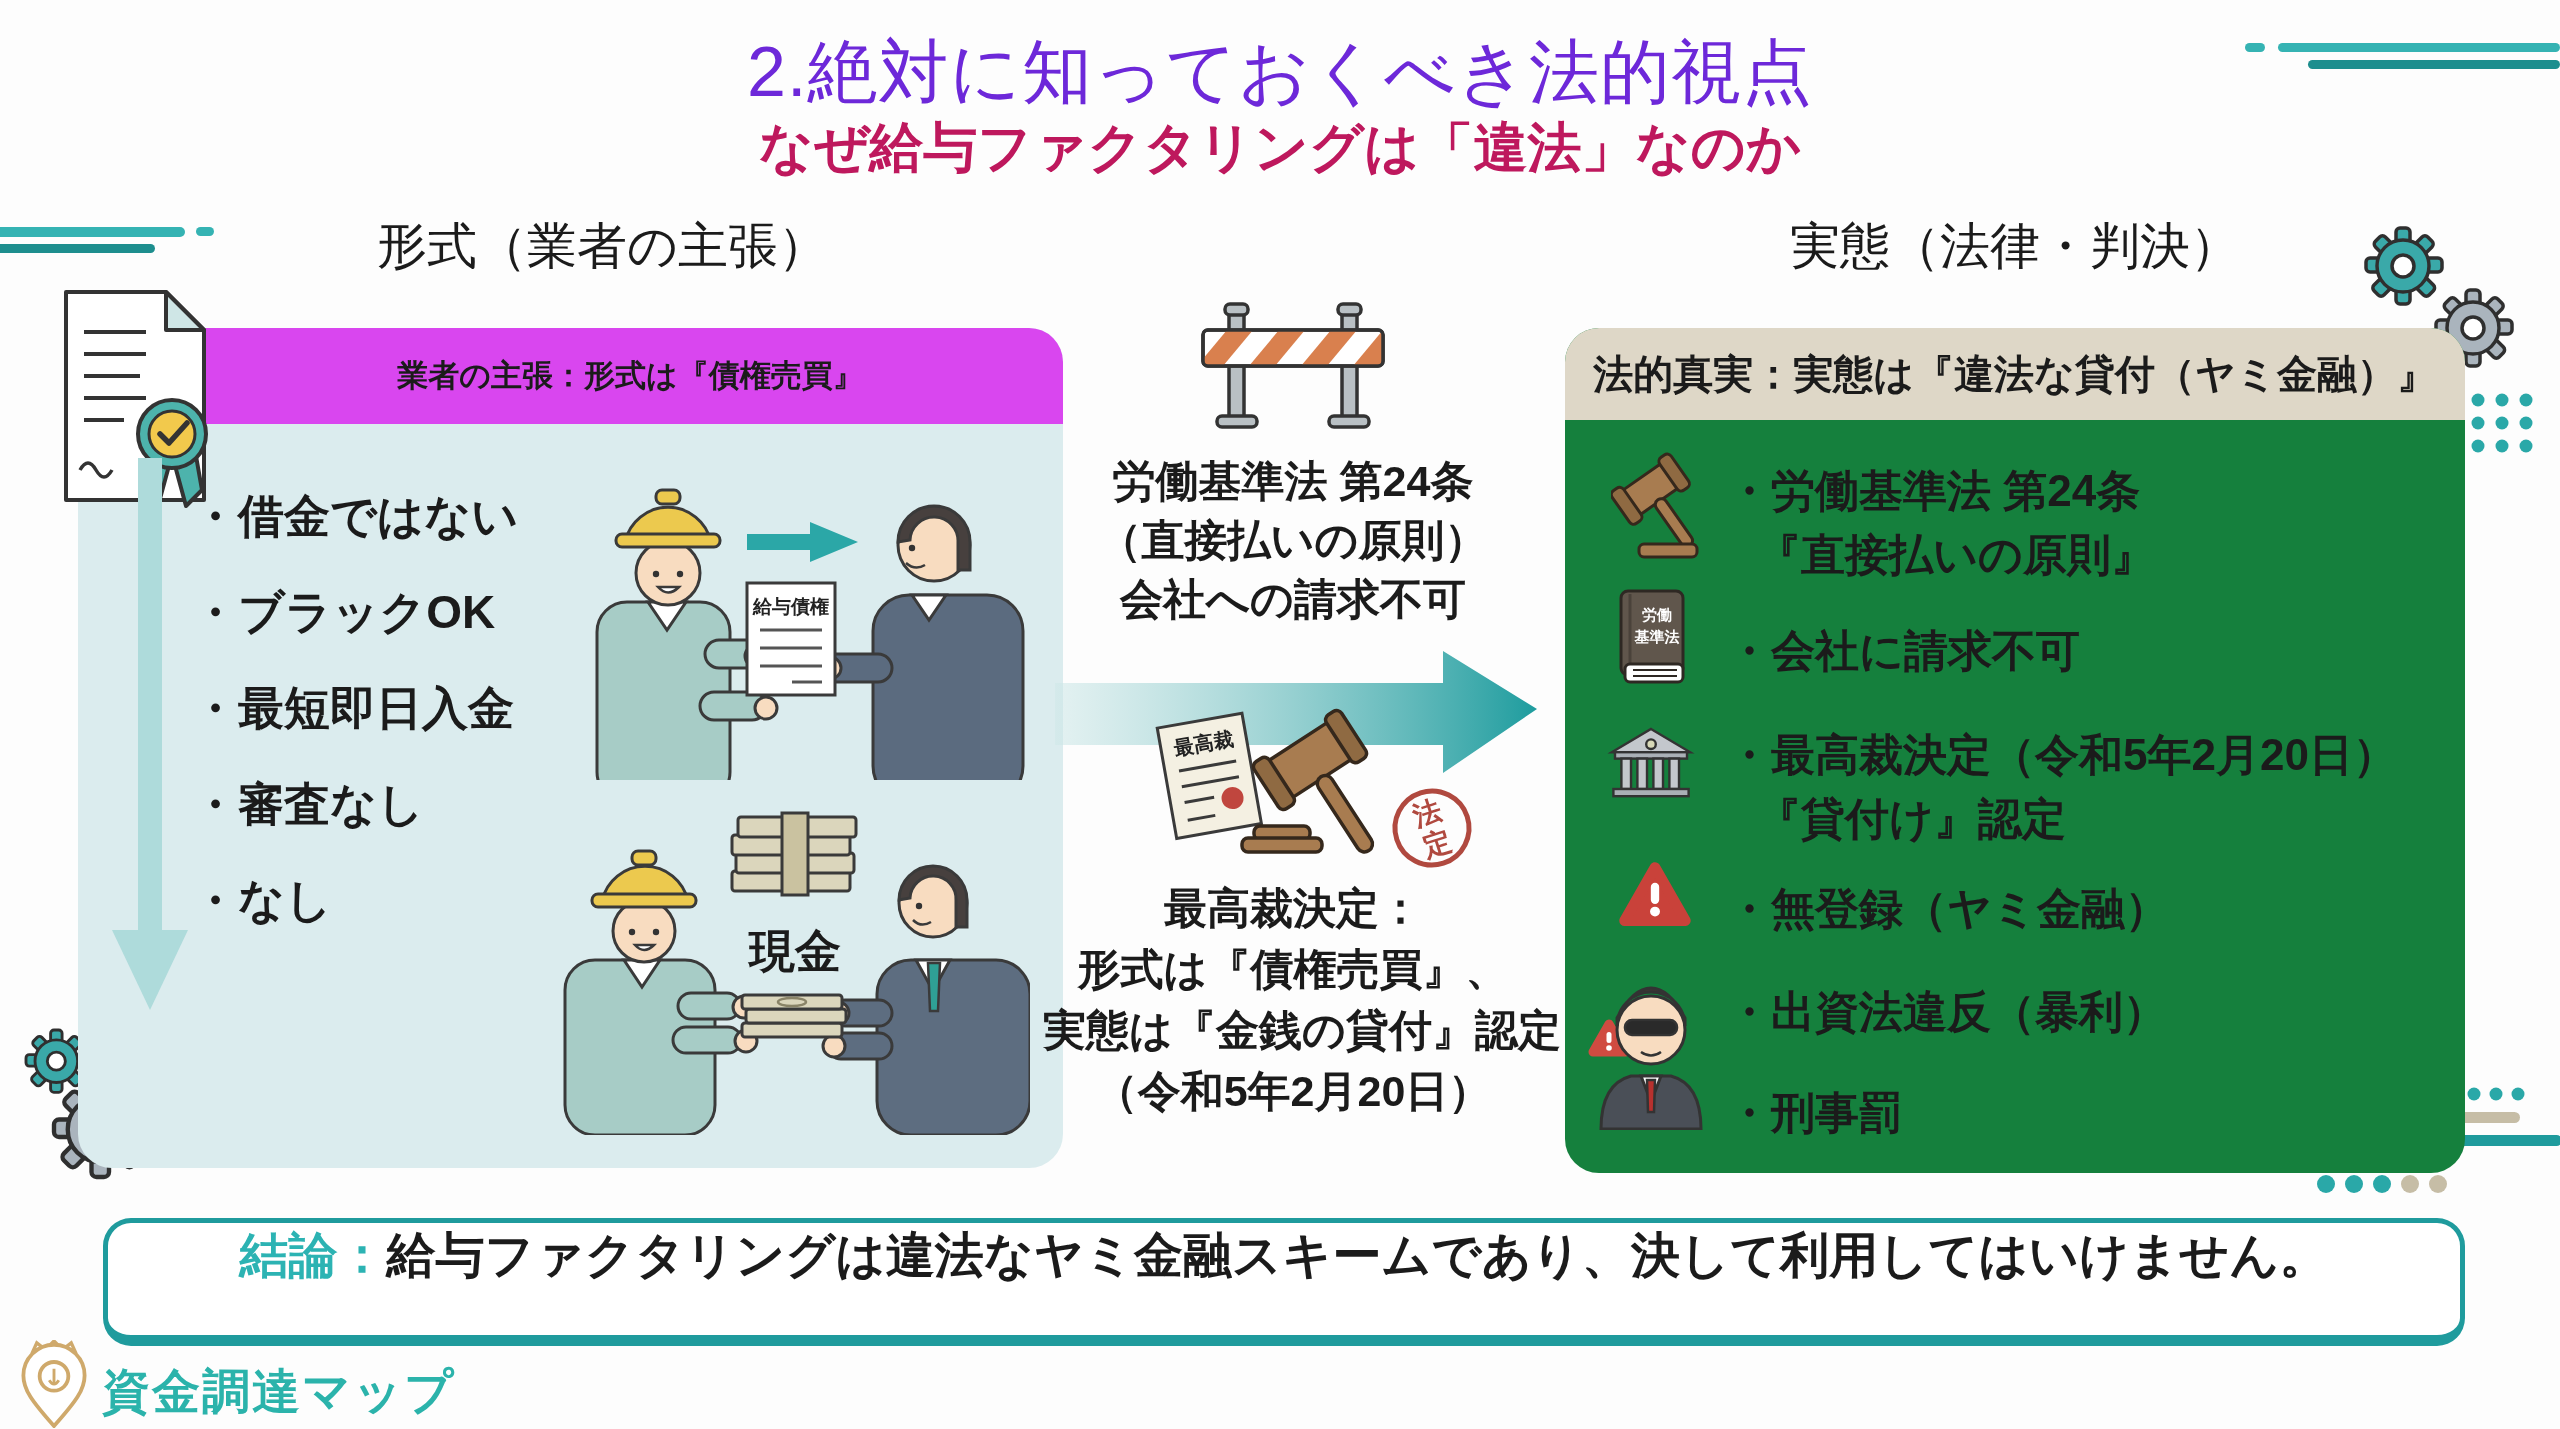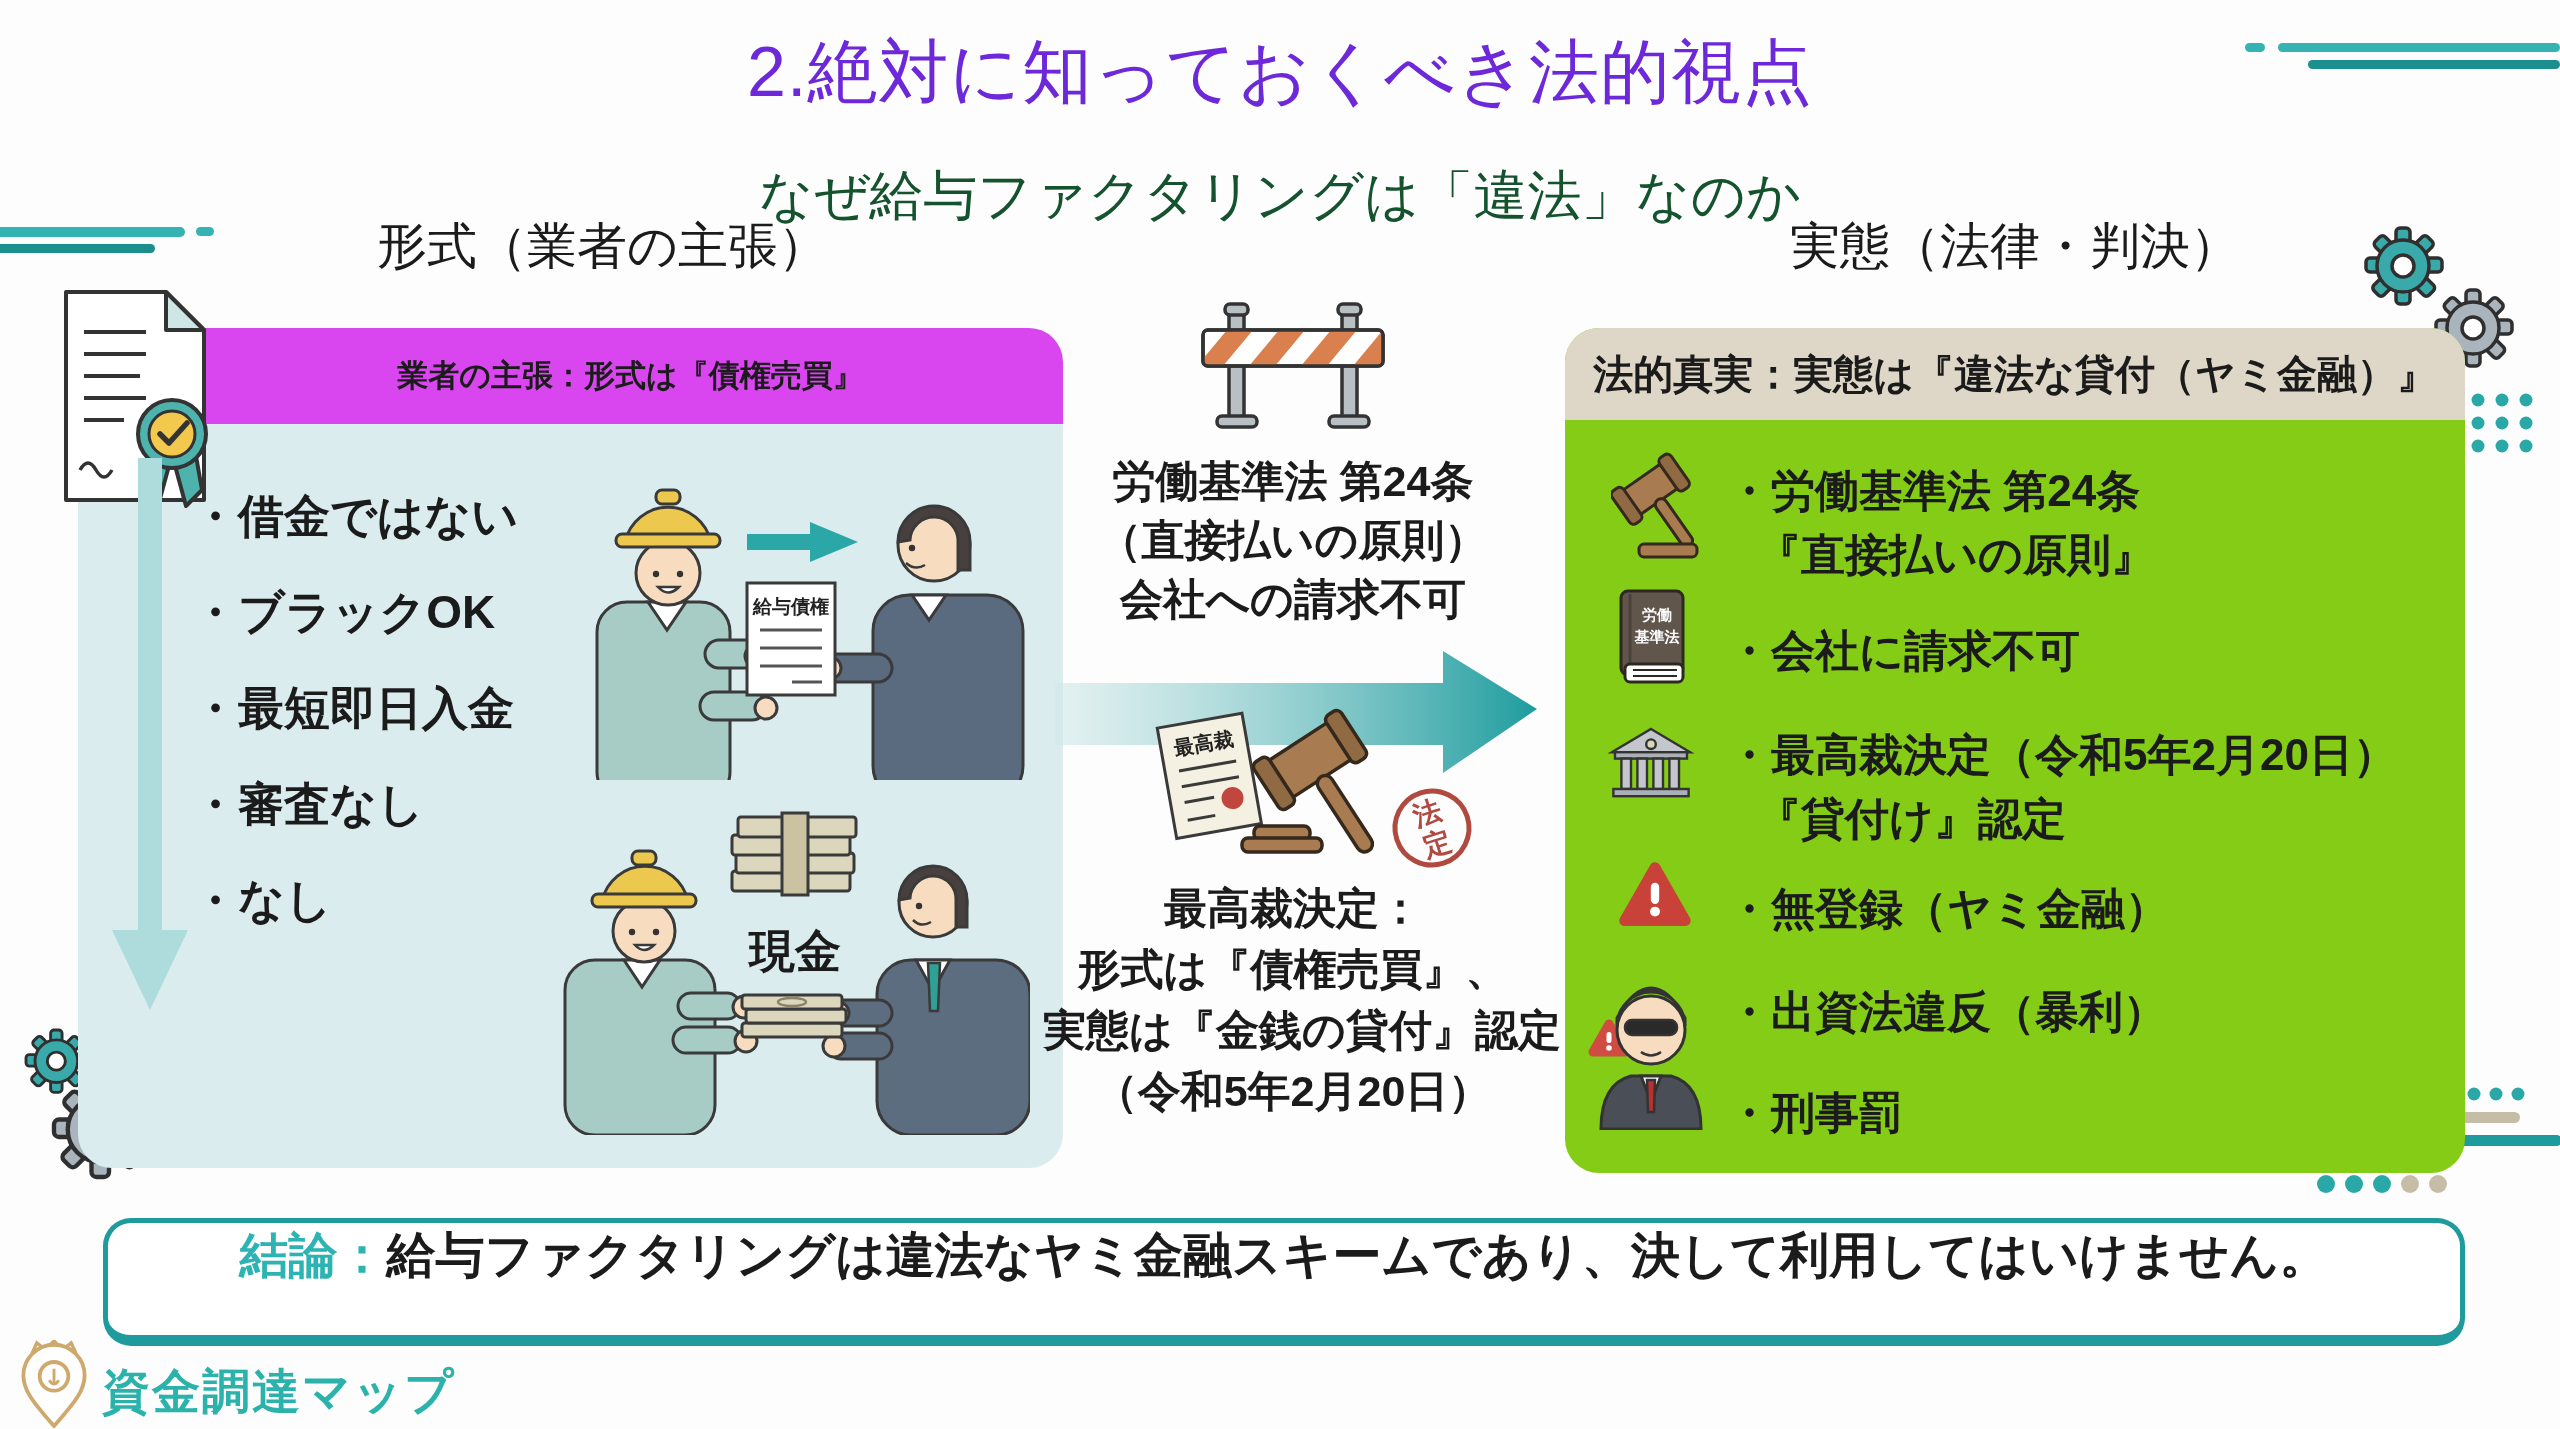--- a/index.html
+++ b/index.html
@@ -1,30 +1,30 @@
 <!DOCTYPE html>
 <html><head>
 <meta charset="utf-8">
 <style>
   html,body{margin:0;padding:0;background:#ffffff;}
   .canvas{position:relative;width:2560px;height:1429px;background:#fdfdfd;overflow:hidden;
           font-family:"Liberation Sans","DejaVu Sans",sans-serif;color:#1b1b1b;}
   .abs{position:absolute;}
   .ctr{text-align:center;}
   .title{left:0;right:0;top:26px;font-size:70px;font-weight:400;color:#6d28d9;letter-spacing:1px;}
-  .subtitle{left:0;right:0;top:112px;font-size:54px;font-weight:400;color:#14532d;margin-top:48px;}
+  .subtitle{left:0;right:0;top:112px;font-size:54px;font-weight:700;color:#be185d;}
   .col-heading{font-size:50px;font-weight:400;color:#1b1b1b;}
   
   .left-panel{left:78px;top:328px;width:985px;height:840px;background:#dbecee;border-radius:34px;}
   .left-panel-header{position:absolute;left:0;top:0;width:100%;height:96px;background:#d946ef;
           border-radius:34px 34px 0 0;display:flex;align-items:center;justify-content:center;
           padding-left:120px;box-sizing:border-box;font-size:31px;font-weight:800;}
   .bullets{left:192px;top:468px;width:420px;font-size:46px;font-weight:800;line-height:96px;white-space:nowrap;}
   
-  .right-panel{left:1565px;top:328px;width:900px;height:845px;background:#84cc16;border-radius:34px;}
+  .right-panel{left:1565px;top:328px;width:900px;height:845px;background:#15803d;border-radius:34px;}
   .right-panel-header{position:absolute;left:0;top:0;width:100%;height:92px;background:#ded7c7;
           border-radius:34px 34px 0 0;display:flex;align-items:center;justify-content:center;
           font-size:40px;font-weight:800;}
   .r-line{position:absolute;left:162px;font-size:44px;font-weight:800;white-space:nowrap;}
   .r-cont{left:192px;}
   .r-icon{position:absolute;}
   
   .mid-text{font-size:43px;font-weight:800;line-height:59px;white-space:nowrap;}
   
   .conclusion{left:103px;top:1218px;width:2352px;height:112px;background:#ffffff;

